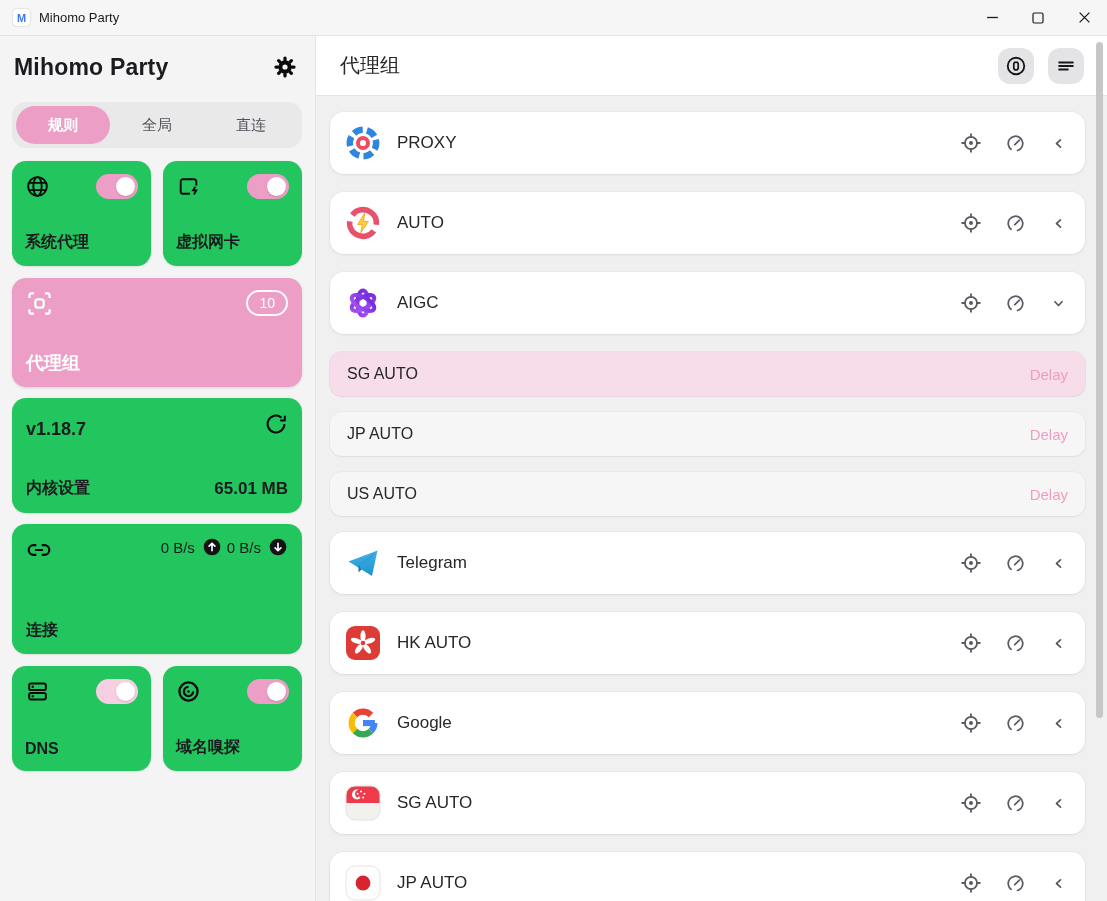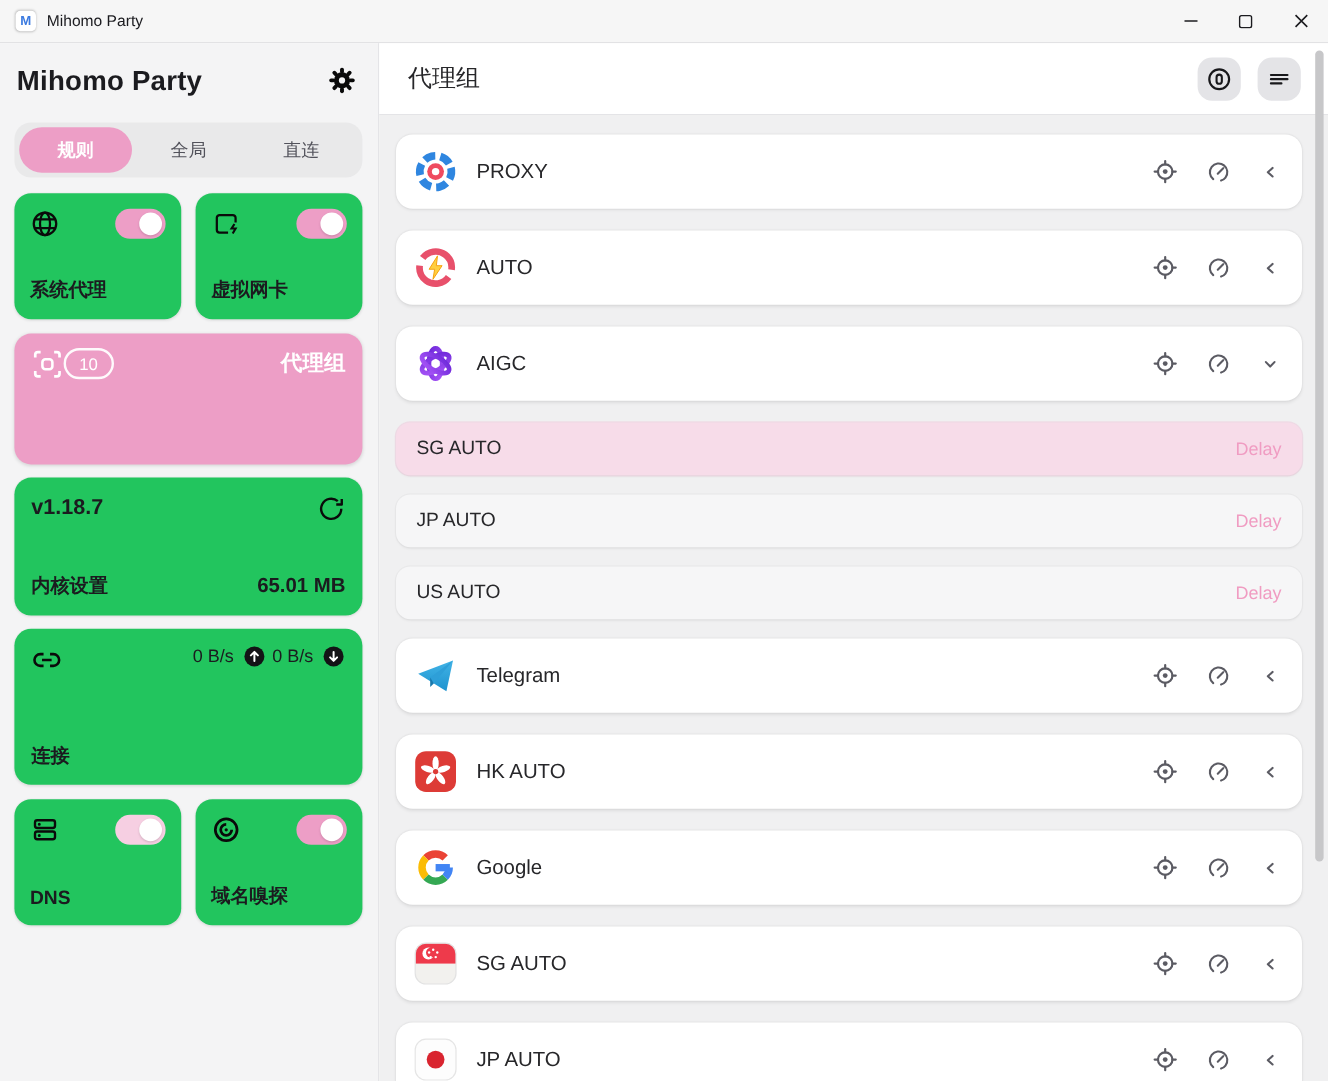--- a/index.html
+++ b/index.html
@@ -38,27 +38,27 @@
   .toggle.on.light { background:#f6cfe2; }
   .toggle .knob { position:absolute; top:3px; left:3px; width:19px; height:19px; border-radius:50%; background:#fff; box-shadow:0 1px 2px rgba(0,0,0,.15); }
   .toggle.on .knob { left:auto; right:3px; }
 
   .card-profile { height:105px; margin-bottom:12px; display:flex; flex-direction:column; justify-content:space-between; }
   .card-profile .row1 { display:flex; align-items:center; justify-content:space-between; }
   .profile-name { font-size:19px; font-weight:bold; }
   .profile-icons { display:flex; gap:15px; color:#111; }
   .profile-updated { text-align:right; font-size:14px; color:#52525b; }
 
-  .card-group { height:109px; margin-bottom:11px; background:var(--pink); color:#fff; box-shadow:0 1px 3px rgba(0,0,0,.12); display:flex; flex-direction:row; justify-content:space-between; padding:12px 14px; }
+  .card-group { height:109px; margin-bottom:11px; background:var(--pink); color:#fff; box-shadow:0 1px 3px rgba(0,0,0,.12); display:flex; flex-direction:column; justify-content:space-between; padding:12px 14px; }
   .card-group .row1 { display:flex; align-items:flex-start; justify-content:space-between; }
   .badge { border:2px solid rgba(255,255,255,.95); border-radius:999px; padding:2px 11px; font-size:14px; line-height:18px; }
   .card-group .card-label { font-size:18px; }
 
   .card-core { height:115px; margin-bottom:11px; display:flex; flex-direction:column; justify-content:space-between; padding:14px 14px; }
-  .card-core .row { display:flex; align-items:flex-start; justify-content:space-between; }
+  .card-core .row { display:flex; align-items:flex-end; justify-content:space-between; }
   .core-version { font-size:18px; font-weight:bold; }
   .core-mem { font-size:17px; font-weight:bold; }
   .card-core .card-label { font-size:16px; }
 
   .card-conn { height:130px; margin-bottom:12px; display:flex; flex-direction:column; justify-content:space-between; padding:13px 14px; }
   .card-conn .row1 { display:flex; justify-content:space-between; align-items:flex-start; }
   .speeds { display:flex; flex-direction:row; gap:5px; align-items:flex-end; }
   .speed-line { display:flex; align-items:center; gap:7px; font-size:15px; }
 
   .icon24 { width:25px; height:25px; color:#111; }

